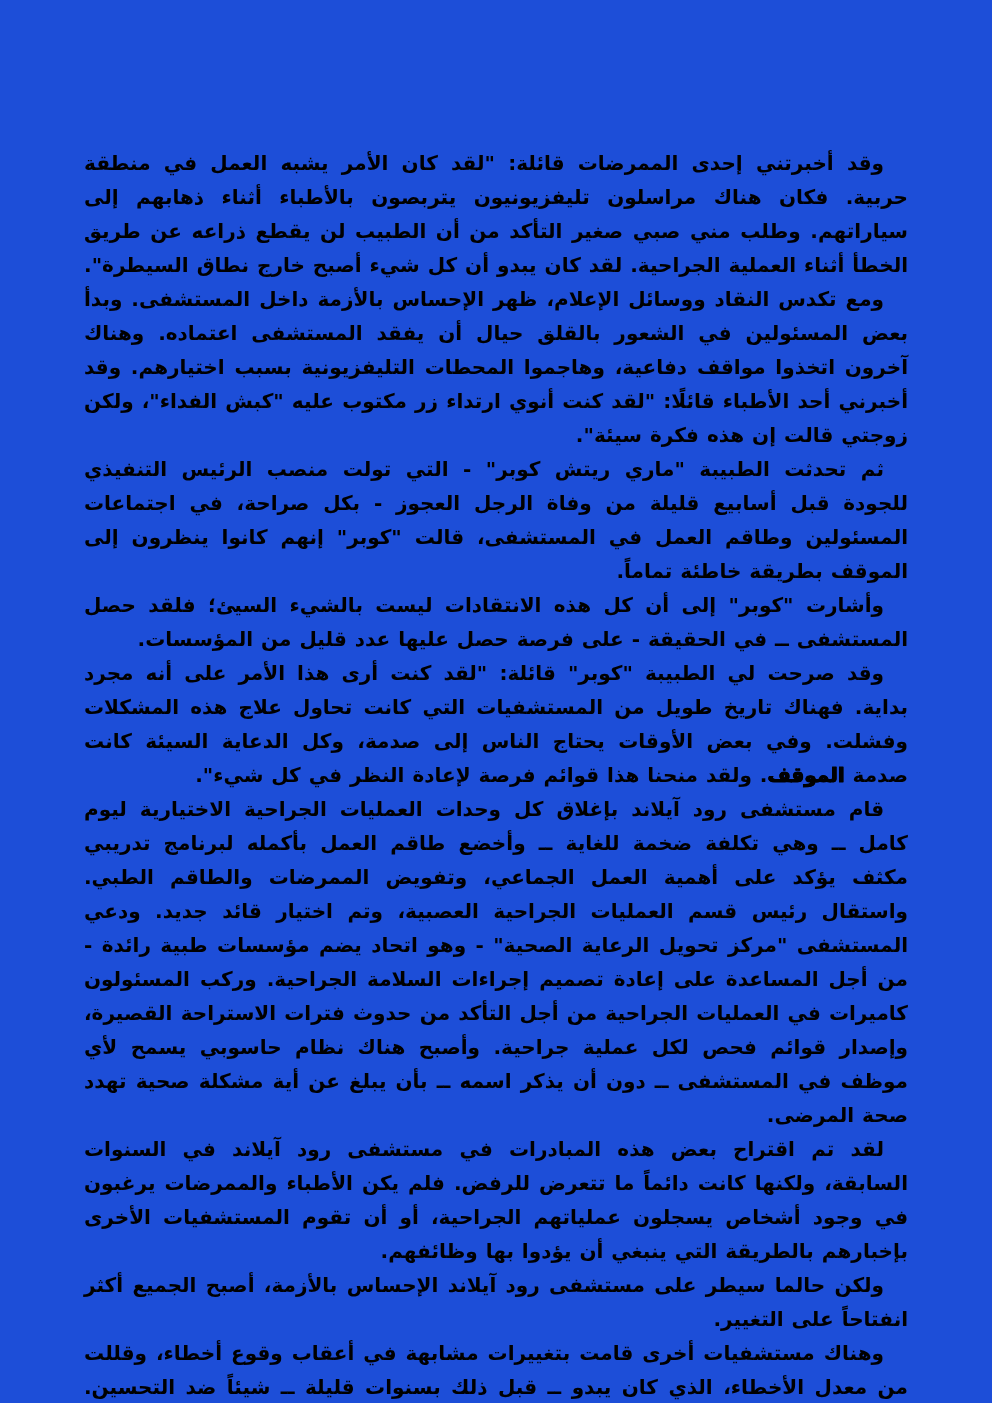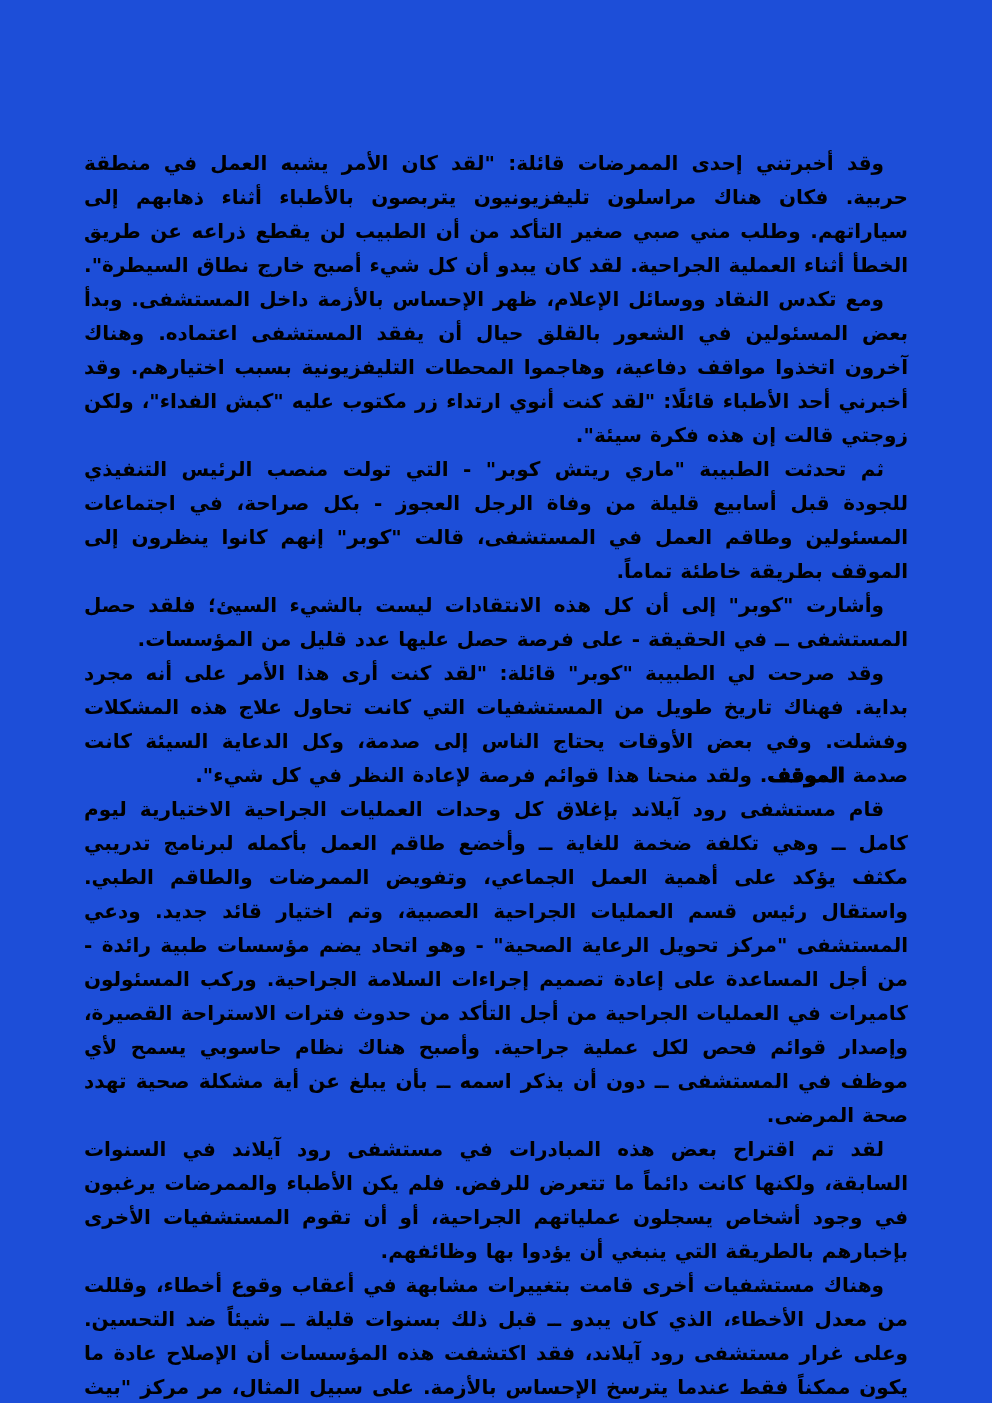--- a/index.html
+++ b/index.html
@@ -61,15 +61,16 @@
 
 <div class="page" style="background: #1d4ed8;">
   <div class="text-block" id="text-block" style="color: rgb(0, 0, 0);">
       <p class="paragraph"><span>وقد أخبرتني إحدى الممرضات قائلة: "لقد كان الأمر يشبه العمل في منطقة حربية. فكان هناك مراسلون تليفزيونيون يتربصون بالأطباء أثناء ذهابهم إلى سياراتهم. وطلب مني صبي صغير التأكد من أن الطبيب لن يقطع ذراعه عن طريق الخطأ أثناء العملية الجراحية. لقد كان يبدو أن كل شيء أصبح خارج نطاق السيطرة".</span></p>
       <p class="paragraph"><span>ومع تكدس النقاد ووسائل الإعلام، ظهر الإحساس بالأزمة داخل المستشفى. وبدأ بعض المسئولين في الشعور بالقلق حيال أن يفقد المستشفى اعتماده. وهناك آخرون اتخذوا مواقف دفاعية، وهاجموا المحطات التليفزيونية بسبب اختيارهم. وقد أخبرني أحد الأطباء قائلًا: "لقد كنت أنوي ارتداء زر مكتوب عليه "كبش الفداء"، ولكن زوجتي قالت إن هذه فكرة سيئة".</span></p>
       <p class="paragraph"><span>ثم تحدثت الطبيبة "ماري ريتش كوبر" - التي تولت منصب الرئيس التنفيذي للجودة قبل أسابيع قليلة من وفاة الرجل العجوز - بكل صراحة، في اجتماعات المسئولين وطاقم العمل في المستشفى، قالت "كوبر" إنهم كانوا ينظرون إلى الموقف بطريقة خاطئة تماماً.</span></p>
       <p class="paragraph"><span>وأشارت "كوبر" إلى أن كل هذه الانتقادات ليست بالشيء السيئ؛ فلقد حصل المستشفى ــ في الحقيقة - على فرصة حصل عليها عدد قليل من المؤسسات.</span></p>
       <p class="paragraph"><span>وقد صرحت لي الطبيبة "كوبر" قائلة: "لقد كنت أرى هذا الأمر على أنه مجرد بداية. فهناك تاريخ طويل من المستشفيات التي كانت تحاول علاج هذه المشكلات وفشلت. وفي بعض الأوقات يحتاج الناس إلى صدمة، وكل الدعاية السيئة كانت صدمة </span><span class="em-word">الموقف</span><span>. ولقد منحنا هذا قوائم فرصة لإعادة النظر في كل شيء".</span></p>
       <p class="paragraph"><span>قام مستشفى رود آيلاند بإغلاق كل وحدات العمليات الجراحية الاختيارية ليوم كامل ــ وهي تكلفة ضخمة للغاية ــ وأخضع طاقم العمل بأكمله لبرنامج تدريبي مكثف يؤكد على أهمية العمل الجماعي، وتفويض الممرضات والطاقم الطبي. واستقال رئيس قسم العمليات الجراحية العصبية، وتم اختيار قائد جديد. ودعي المستشفى "مركز تحويل الرعاية الصحية" - وهو اتحاد يضم مؤسسات طبية رائدة - من أجل المساعدة على إعادة تصميم إجراءات السلامة الجراحية. وركب المسئولون كاميرات في العمليات الجراحية من أجل التأكد من حدوث فترات الاستراحة القصيرة، وإصدار قوائم فحص لكل عملية جراحية. وأصبح هناك نظام حاسوبي يسمح لأي موظف في المستشفى ــ دون أن يذكر اسمه ــ بأن يبلغ عن أية مشكلة صحية تهدد صحة المرضى.</span></p>
       <p class="paragraph"><span>لقد تم اقتراح بعض هذه المبادرات في مستشفى رود آيلاند في السنوات السابقة، ولكنها كانت دائماً ما تتعرض للرفض. فلم يكن الأطباء والممرضات يرغبون في وجود أشخاص يسجلون عملياتهم الجراحية، أو أن تقوم المستشفيات الأخرى بإخبارهم بالطريقة التي ينبغي أن يؤدوا بها وظائفهم.</span></p>
+      <p class="paragraph"><span>ولكن حالما سيطر على مستشفى رود آيلاند الإحساس بالأزمة، أصبح الجميع أكثر انفتاحاً على التغيير.</span></p>
       <p class="paragraph"><span>وهناك مستشفيات أخرى قامت بتغييرات مشابهة في أعقاب وقوع أخطاء، وقللت من معدل الأخطاء، الذي كان يبدو ــ قبل ذلك بسنوات قليلة ــ شيئاً ضد التحسين. وعلى غرار مستشفى رود آيلاند، فقد اكتشفت هذه المؤسسات أن الإصلاح عادة ما يكون ممكناً فقط عندما يترسخ الإحساس بالأزمة. على سبيل المثال، مر مركز "بيث ديكونيس الطبي" - أحد المستشفيات التعليمية التابعة لجماعة هارفارد ــ بموجة من الأخطاء.</span></p>
     </div>
 </div>
 
 </body></html>

